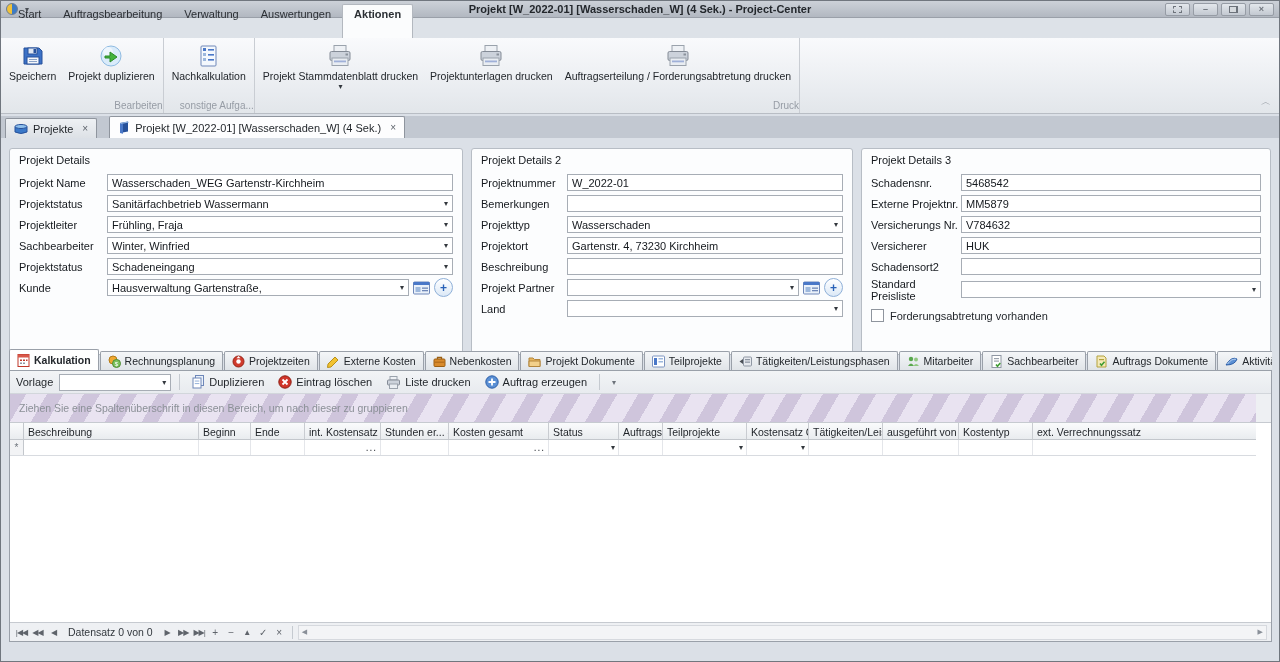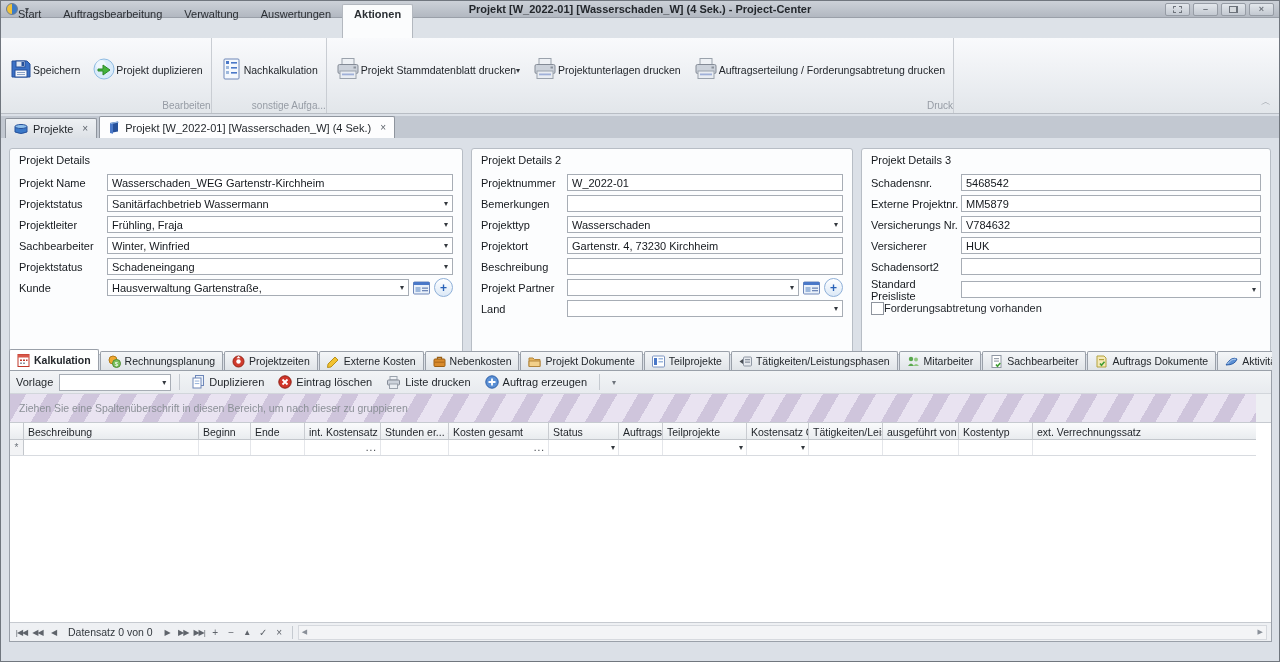--- a/index.html
+++ b/index.html
@@ -34,52 +34,52 @@
     background:#dde2e8; display:flex; align-items:flex-end; padding-left:6px;}
   .rtab{ padding:3px 11px 18px; color:#2b2f34; cursor:default;}
   .rtab.active{ background:#fbfcfd; border:1px solid #b3b8bf; border-bottom:none;
     border-radius:2px 2px 0 0; font-weight:bold;}
   
   .ribbon-body{ position:absolute; top:37px; left:0; right:0; height:76px;
     background:linear-gradient(#f9fafc,#e9ecf0 70%,#e2e6ea);
     border-bottom:1px solid #b8bdc4; display:flex;}
   .rgroup{ display:flex; flex-direction:column; border-right:1px solid #c9cdd3; }
   .rgroup-buttons{ flex:1; display:flex; align-items:flex-start; padding:3px 2px 0;}
-  .rbtn{ display:flex; flex-direction:row; align-items:center; justify-content:flex-start;
+  .rbtn{ display:flex; flex-direction:column; align-items:center; justify-content:flex-start;
     padding:2px 6px; min-width:58px; height:58px; border-radius:2px; cursor:default; text-align:center;}
   .rbtn .icon{ height:26px; display:flex; align-items:center; justify-content:center; margin-bottom:2px;}
   .rbtn .lbl{ font-size:10.5px; line-height:11px; color:#23272c; white-space:pre-line;}
   .rgroup-label{ height:14px; text-align:right; color:#969ca5; font-size:10px; line-height:13px;}
   .ribbon-collapse{ position:absolute; right:8px; bottom:4px; color:#8a9099; font-size:10px;}
   .drop-arrow{ font-size:8px; color:#33383e; }
   
   .doc-tabbar{ position:absolute; top:115px; left:0; right:0; height:22px;
     background:#c2c8d1; display:flex; align-items:flex-end; padding-left:4px;}
   .dtab{ display:flex; align-items:center; gap:5px; height:20px; padding:0 8px;
     border:1px solid #8f959e; border-bottom:none; border-radius:2px 2px 0 0;
-    background:linear-gradient(#eef1f4,#dde1e6); margin-right:2px; cursor:default;}
+    background:linear-gradient(#eef1f4,#dde1e6); margin-right:12px; cursor:default;}
   .dtab.active{ background:#fdfdfe; height:22px; z-index:2;}
   .dtab .x{ font-size:10px; color:#5d636b; margin-left:4px;}
   
   .content{ position:absolute; top:137px; left:0; right:0; bottom:0; background:#dbe0e7;}
   .panel{ position:absolute; top:10px; height:207px; background:#fcfdfe;
     border:1px solid #b7bdc5; border-radius:3px;}
   .panel-title{ padding:5px 9px 4px; font-size:11px; color:#15191e;}
   .panel-body{ padding:4px 9px 0;}
   .frow{ display:flex; align-items:center; height:17px; margin-bottom:4px;}
   .flabel{ color:#15191e; flex:none;}
   .tfield,.sel{ flex:1; height:17px; background:#fff; border:1px solid #a7adb5;
     display:flex; align-items:center; padding:0 4px; color:#15191e; overflow:hidden; white-space:nowrap;}
   .sel .caret{ margin-left:auto; font-size:8px; color:#33383e; padding-left:4px;}
   .card-ico{ width:17px; height:14px; margin-left:4px; flex:none;}
   .plus-btn{ width:19px; height:19px; margin-left:4px; flex:none; border-radius:50%;
     border:1px solid #8fb0d8; background:linear-gradient(#ffffff,#dce9f7);
     display:flex; align-items:center; justify-content:center;}
   .plus-btn span{ color:#2a62b8; font-weight:bold; font-size:12px; line-height:12px;}
-  .chkrow{ display:flex; align-items:flex-start; margin-top:4px;}
+  .chkrow{ display:flex; align-items:center; gap:6px; margin-top:11px;}
   .chkbox{ width:13px; height:13px; border:1px solid #8f959e; background:#fff;}
   
   .lower{ position:absolute; left:8px; top:211px; width:1263px; height:293px;}
   .dtabstrip{ display:flex; align-items:flex-end; height:21px; overflow:hidden; position:relative;}
   .ltab{ display:flex; align-items:center; gap:4px; height:19px; padding:0 7px;
     border:1px solid #9aa0a9; border-bottom:none; border-radius:2px 2px 0 0;
     background:linear-gradient(#f4f6f8,#e0e4e8); margin-right:1px; white-space:nowrap;
     font-size:10.5px; color:#23272c; cursor:default; flex:none;}
   .ltab.active{ background:#fff; height:21px; z-index:3; font-weight:bold;}
   .lower-box{ position:absolute; left:0; right:0; top:21px; bottom:0;

